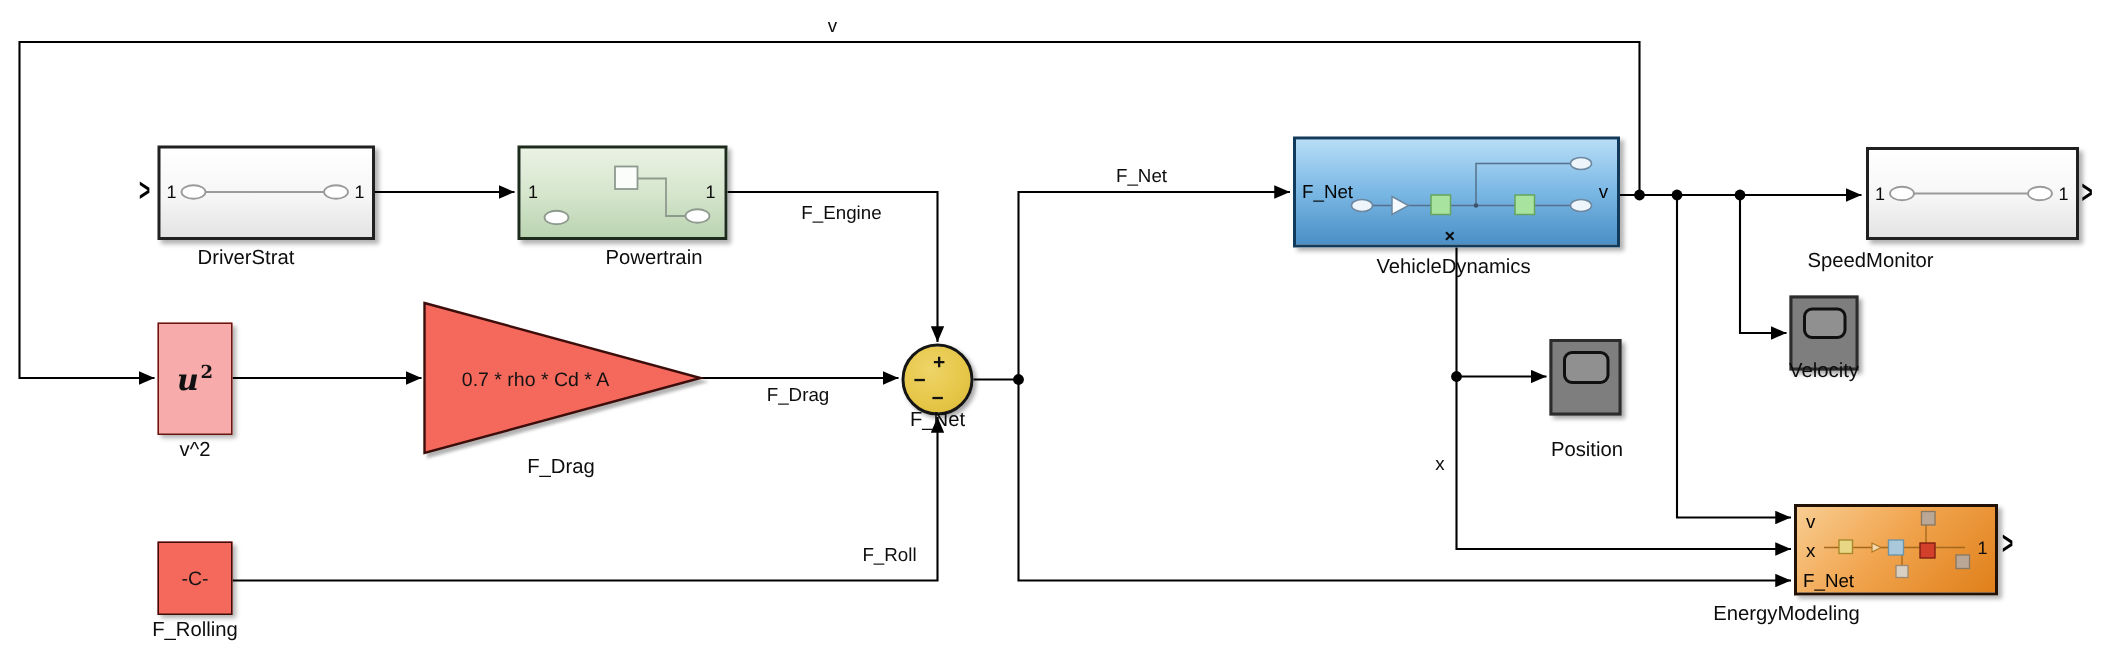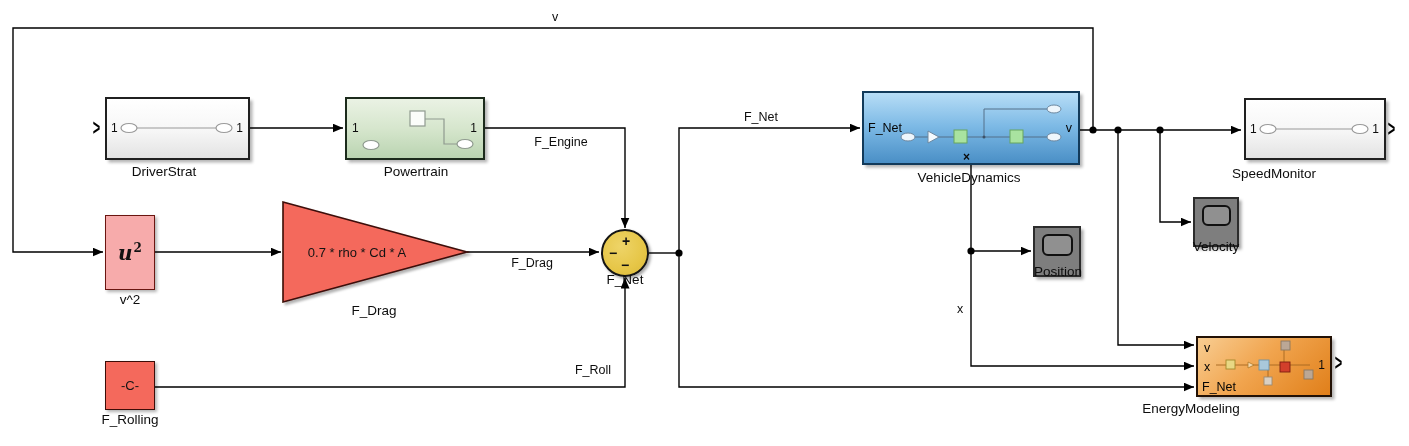--- a/index.html
+++ b/index.html
@@ -169,29 +169,29 @@
       <rect x="106" y="32" width="9" height="9" fill="#bba795" stroke="#8a7861" stroke-width="0.9"></rect>
     </svg>
     <span class="port-name" style="left:6px;top:3px">v</span>
     <span class="port-name" style="left:6px;top:22px">x</span>
     <span class="port-name" style="left:4px;top:42px">F_Net</span>
     <span class="port-num" style="right:5px;top:20px">1</span>
   </div>
   <div class="chevron" style="left:1334px;top:355px">&gt;</div>
 
   <div class="blk-lbl" style="left:164px;top:164px">DriverStrat</div>
-  <div class="blk-lbl" style="left:416px;top:164px">Powertrain</div>
+  <div class="blk-lbl" style="left:436px;top:164px">Powertrain</div>
   <div class="blk-lbl" style="left:130px;top:292px">v^2</div>
   <div class="blk-lbl" style="left:374px;top:303px">F_Drag</div>
   <div class="blk-lbl" style="left:130px;top:412px">F_Rolling</div>
   <div class="blk-lbl" style="left:625px;top:272px">F_Net</div>
   <div class="blk-lbl" style="left:969px;top:170px">VehicleDynamics</div>
-  <div class="blk-lbl" style="left:1058px;top:264px">Position</div>
+  <div class="blk-lbl" style="left:1058px;top:292px">Position</div>
   <div class="blk-lbl" style="left:1216px;top:239px">Velocity</div>
-  <div class="blk-lbl" style="left:1274px;top:166px">SpeedMonitor</div>
+  <div class="blk-lbl" style="left:1247px;top:166px">SpeedMonitor</div>
   <div class="blk-lbl" style="left:1191px;top:401px">EnergyModeling</div>
 
   <div class="sig-lbl" style="left:555px;top:10px">v</div>
   <div class="sig-lbl" style="left:561px;top:135px">F_Engine</div>
   <div class="sig-lbl" style="left:532px;top:256px">F_Drag</div>
   <div class="sig-lbl" style="left:593px;top:363px">F_Roll</div>
   <div class="sig-lbl" style="left:761px;top:110px">F_Net</div>
   <div class="sig-lbl" style="left:960px;top:302px">x</div>
 
 </div>

